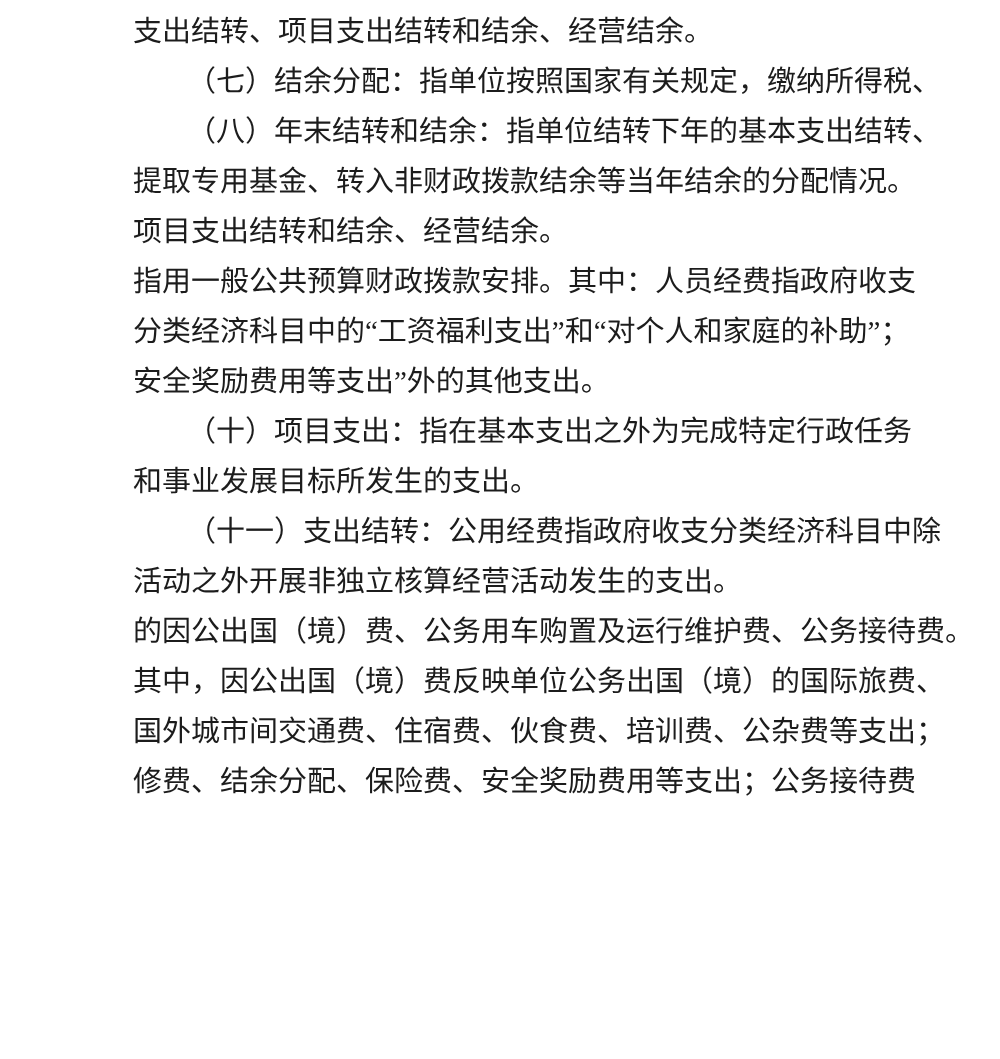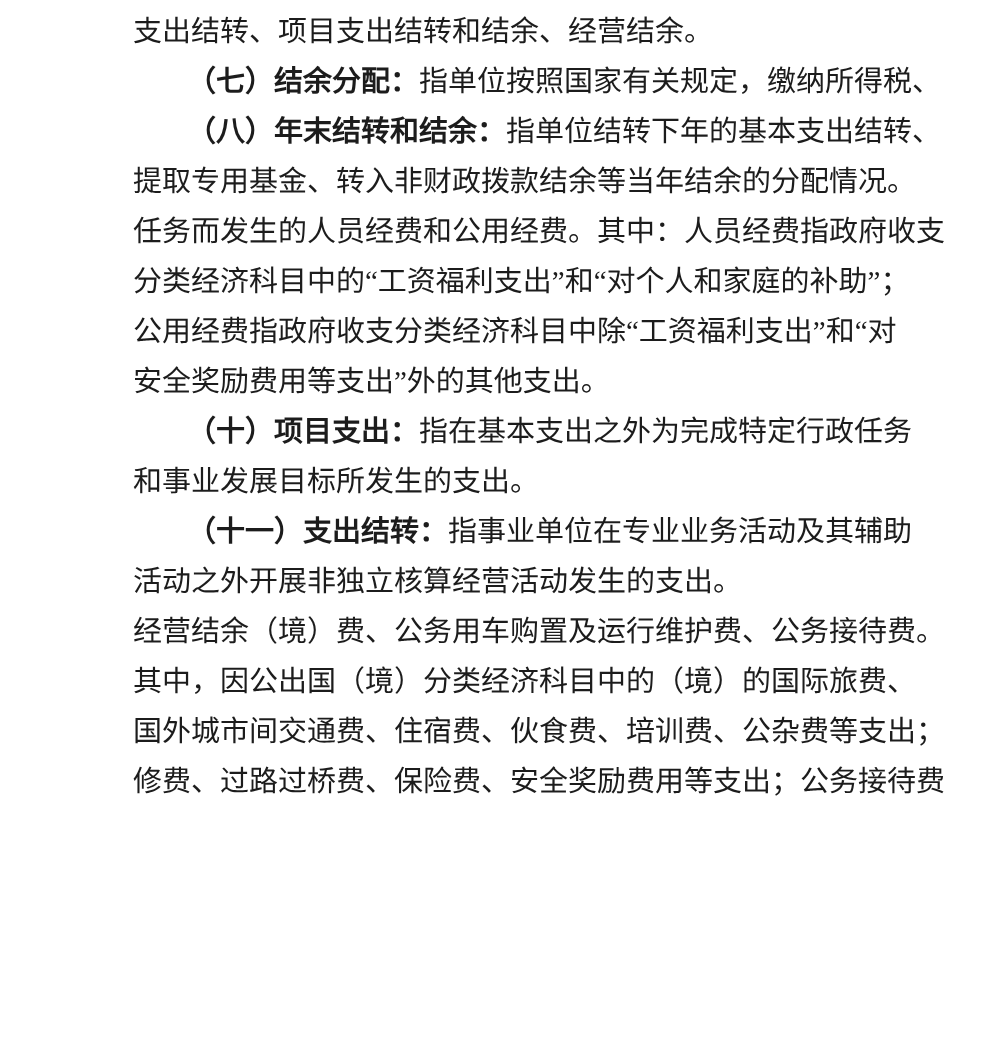--- a/index.html
+++ b/index.html
@@ -32,39 +32,39 @@
     white-space: nowrap;
     text-align: left;
   }
   .line.indent {
     padding-left: 54px;
   }
   .seg {
     font-weight: 400;
   }
   .seg.bold {
-    font-weight: 700;
+    font-weight: 400;
     text-align: right;
   }
 </style>
 </head>
 <body>
 
 <div class="page">
   <div class="text-block">
       <div class="line"><span class="seg">支出结转、项目支出结转和结余、经营结余。</span></div>
       <div class="line indent"><span class="seg bold">（七）结余分配：</span><span class="seg">指单位按照国家有关规定，缴纳所得税、</span></div>
       <div class="line indent"><span class="seg bold">（八）年末结转和结余：</span><span class="seg">指单位结转下年的基本支出结转、</span></div>
       <div class="line"><span class="seg">提取专用基金、转入非财政拨款结余等当年结余的分配情况。</span></div>
-      <div class="line"><span class="seg">任务而发生的人员经费和公用经费。其中：人员经费指政府收支</span></div>
+      <div class="line"><span class="seg">项目支出结转和结余、经营结余。</span></div>
+      <div class="line"><span class="seg">指用一般公共预算财政拨款安排。其中：人员经费指政府收支</span></div>
       <div class="line"><span class="seg">分类经济科目中的“工资福利支出”和“对个人和家庭的补助”；</span></div>
-      <div class="line"><span class="seg">公用经费指政府收支分类经济科目中除“工资福利支出”和“对</span></div>
       <div class="line"><span class="seg">安全奖励费用等支出”外的其他支出。</span></div>
       <div class="line indent"><span class="seg bold">（十）项目支出：</span><span class="seg">指在基本支出之外为完成特定行政任务</span></div>
       <div class="line"><span class="seg">和事业发展目标所发生的支出。</span></div>
-      <div class="line indent"><span class="seg bold">（十一）支出结转：</span><span class="seg">指事业单位在专业业务活动及其辅助</span></div>
+      <div class="line indent"><span class="seg bold">（十一）支出结转：</span><span class="seg">公用经费指政府收支分类经济科目中除</span></div>
       <div class="line"><span class="seg">活动之外开展非独立核算经营活动发生的支出。</span></div>
-      <div class="line"><span class="seg">经营结余（境）费、公务用车购置及运行维护费、公务接待费。</span></div>
-      <div class="line"><span class="seg">其中，因公出国（境）分类经济科目中的（境）的国际旅费、</span></div>
+      <div class="line"><span class="seg">的因公出国（境）费、公务用车购置及运行维护费、公务接待费。</span></div>
+      <div class="line"><span class="seg">其中，因公出国（境）费反映单位公务出国（境）的国际旅费、</span></div>
       <div class="line"><span class="seg">国外城市间交通费、住宿费、伙食费、培训费、公杂费等支出；</span></div>
-      <div class="line"><span class="seg">修费、过路过桥费、保险费、安全奖励费用等支出；公务接待费</span></div>
+      <div class="line"><span class="seg">修费、结余分配、保险费、安全奖励费用等支出；公务接待费</span></div>
     </div>
 </div>
 
 </body></html>

